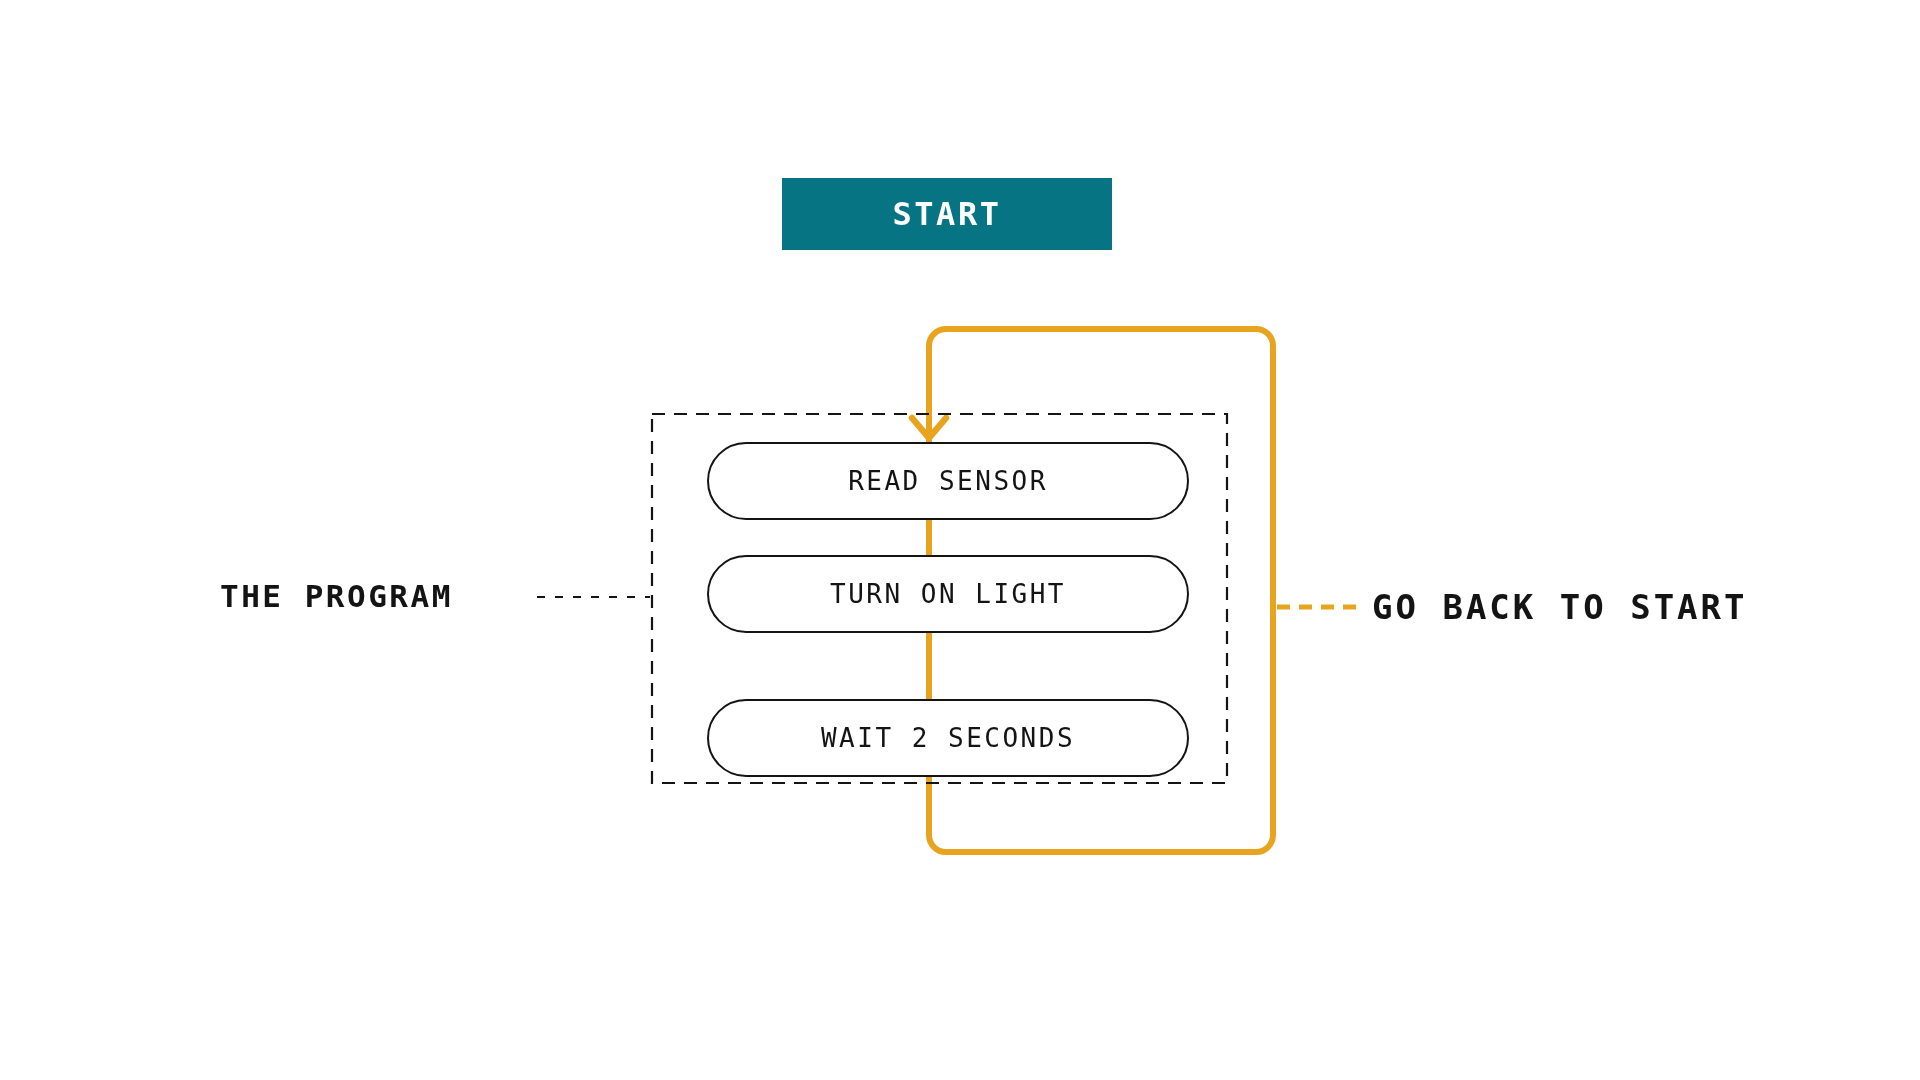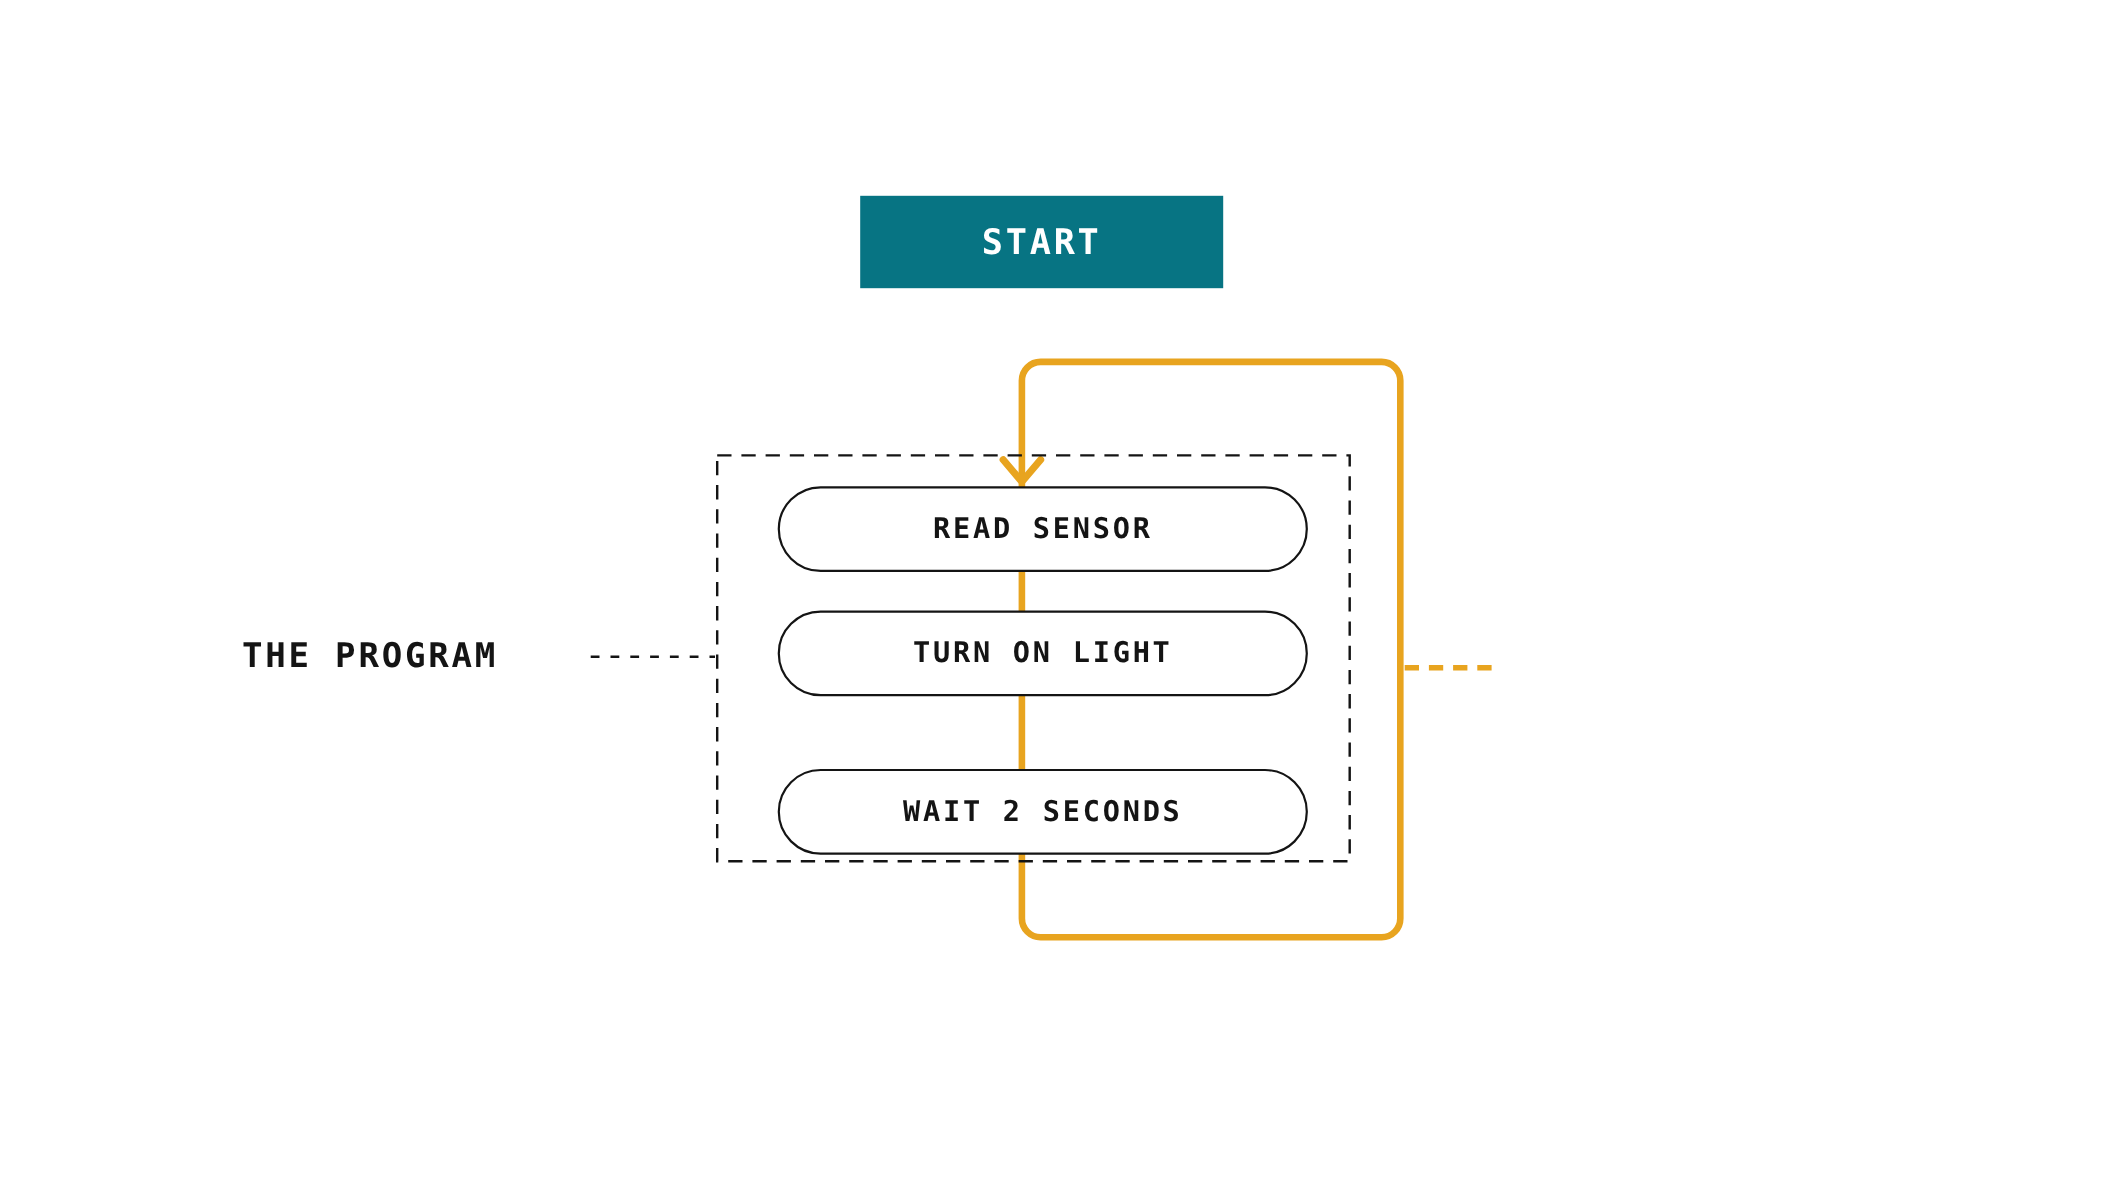--- a/index.html
+++ b/index.html
@@ -51,36 +51,36 @@
   }
   .right-connector-stroke {
     fill: none;
     stroke: var(--orange);
     stroke-width: 5;
     stroke-dasharray: 13 9;
   }
   .start-node {
     position: absolute;
     left: 782px; top: 178px;
-    width: 330px; height: 84px;
+    width: 330px; height: 72px;
     background: var(--teal);
     color: #ffffff;
     display: flex; align-items: center; justify-content: center;
     font-size: 32px; font-weight: bold;
     letter-spacing: 2.5px;
   }
   .pill {
     position: absolute;
     left: 707px;
     width: 482px; height: 78px;
     background: #ffffff;
     border: 2.5px solid var(--ink);
     border-radius: 40px;
     display: flex; align-items: center; justify-content: center;
-    font-size: 26px; font-weight: bold;
+    font-size: 26px; font-weight: normal;
     letter-spacing: 2.5px;
     color: var(--ink);
   }
   .pill-1 { top: 442px; }
   .pill-2 { top: 555px; }
   .pill-3 { top: 670px; margin-top: 29px; }
   .annotation {
     position: absolute;
     color: var(--ink);
     font-weight: bold;
@@ -127,14 +127,15 @@
   <div class="pill pill-2">
     <span>TURN ON LIGHT</span>
   </div>
 
   <div class="pill pill-3">
     <span>WAIT 2 SECONDS</span>
   </div>
 
   <div class="annotation annotation-left">THE PROGRAM</div>
 
+  <div class="annotation annotation-right">GO BACK TO START</div>
 
 </div>
 
 </body></html>

